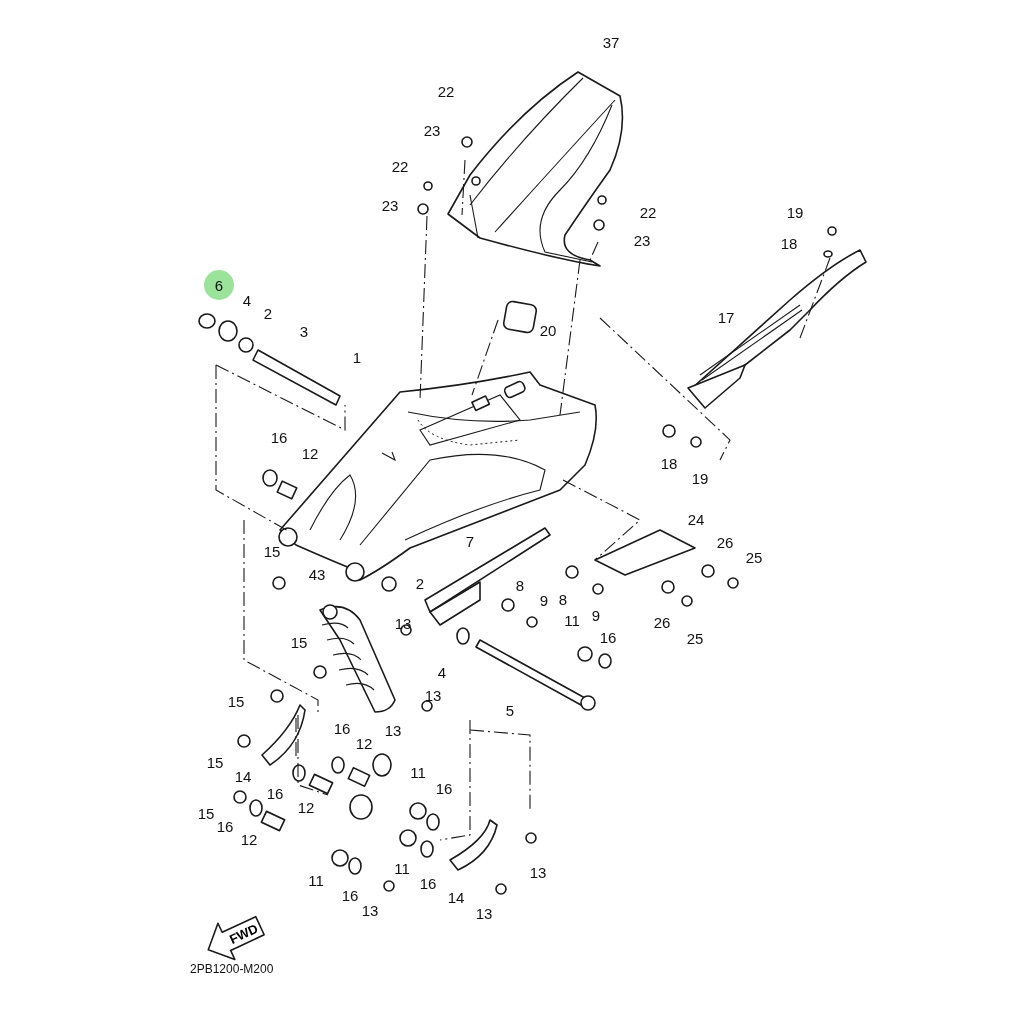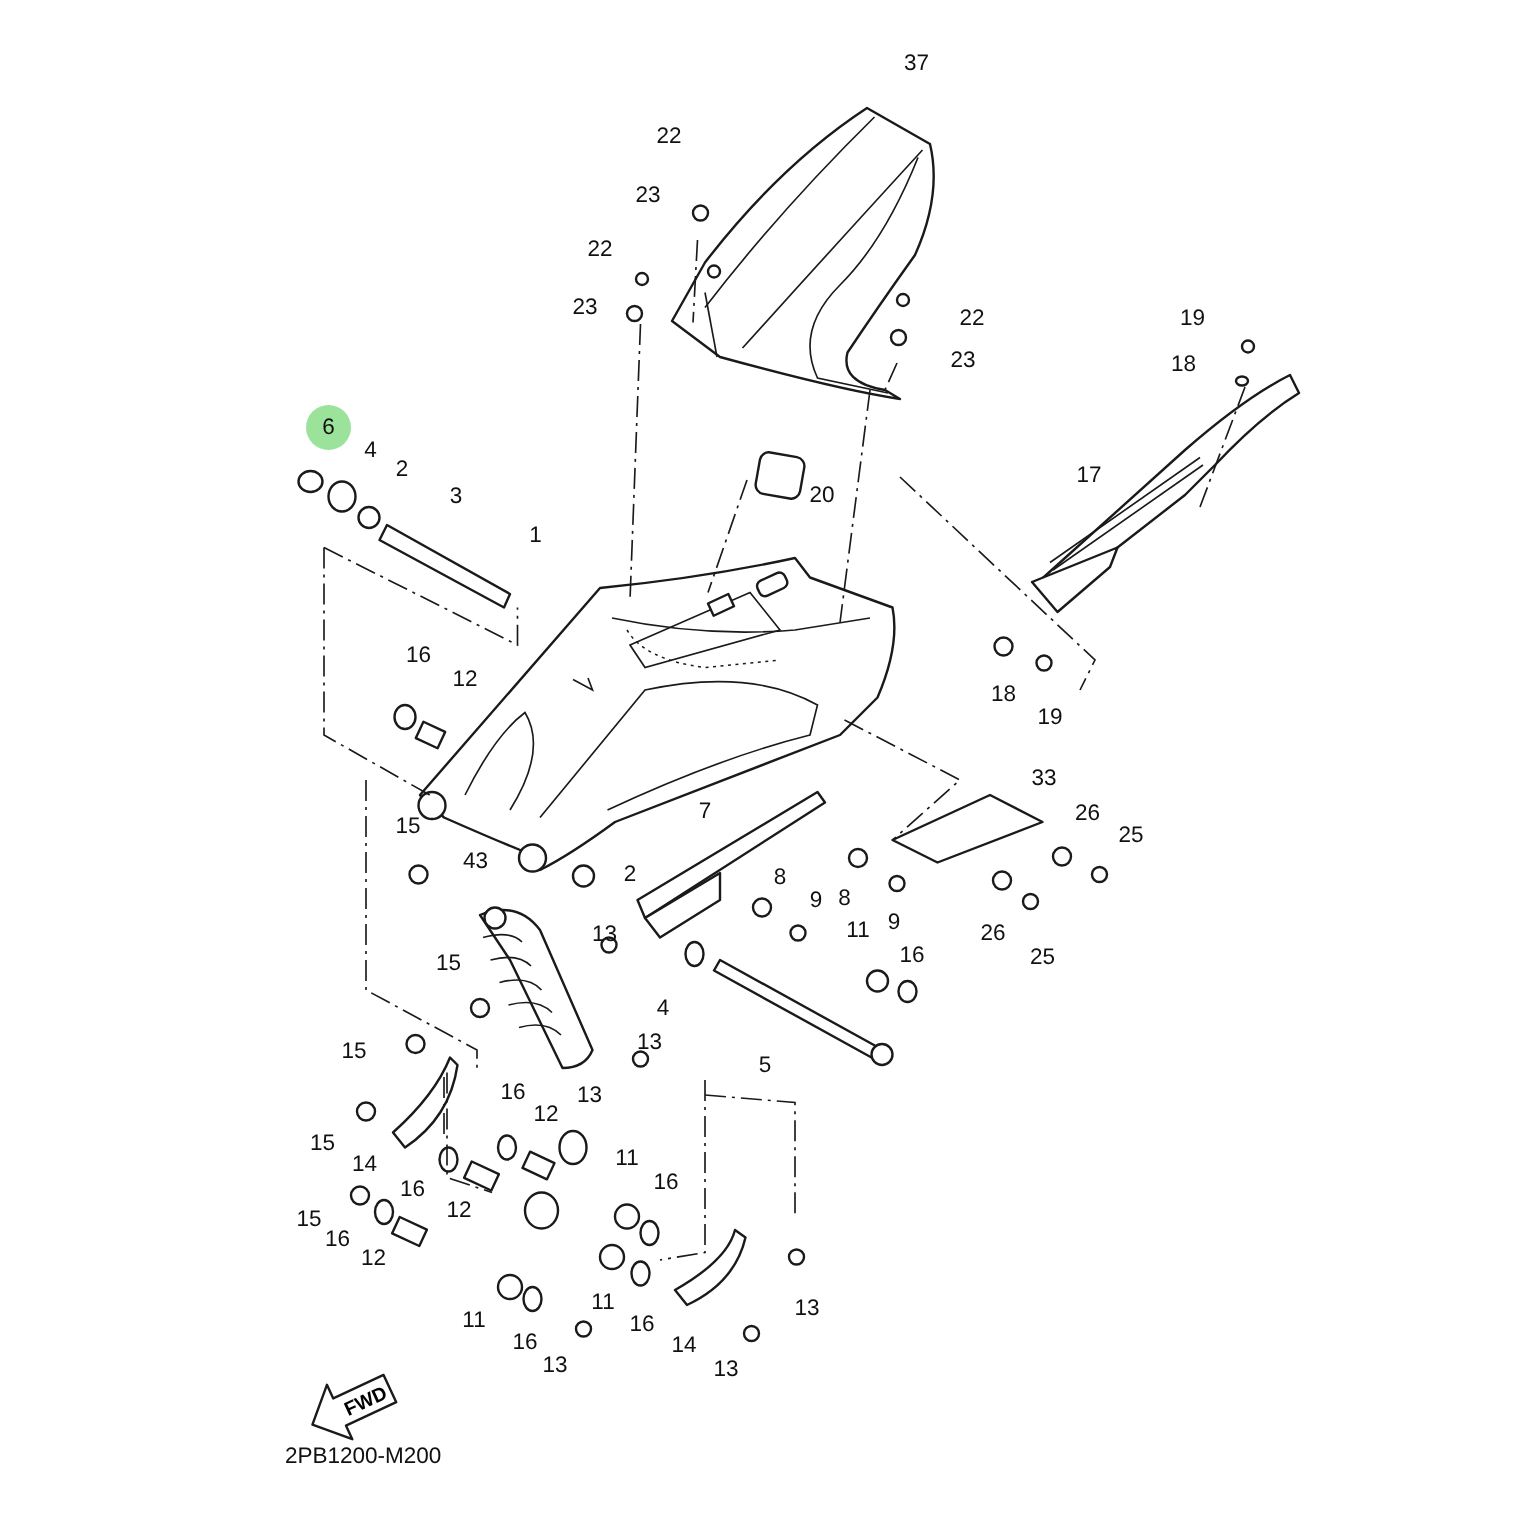--- a/index.html
+++ b/index.html
@@ -5,21 +5,21 @@
   html,body{margin:0;padding:0;background:#ffffff;}
   body{width:1024px;height:1024px;overflow:hidden;position:relative;font-family:"Liberation Sans",sans-serif;}
   #stage{position:absolute;left:0;top:0;width:1024px;height:1024px;}
   svg{position:absolute;left:0;top:0;}
   .part{fill:#fff;stroke:#1a1a1a;stroke-width:1.6;stroke-linejoin:round;}
   .thin{fill:none;stroke:#1a1a1a;stroke-width:1.1;}
   .dash{fill:none;stroke:#1a1a1a;stroke-width:1.1;stroke-dasharray:14 4 2 4;}
   .dot{fill:none;stroke:#1a1a1a;stroke-width:1;stroke-dasharray:2 3;}
   .lbl{position:absolute;font-size:15px;color:#111;line-height:1;transform:translate(-50%,-50%);white-space:nowrap;}
   .hl{position:absolute;width:30px;height:30px;border-radius:50%;background:#9be39b;transform:translate(-50%,-50%);}
-  #code{position:absolute;left:190px;top:962px;font-size:15px;color:#111;text-align:right;}
+  #code{position:absolute;left:190px;top:962px;font-size:12px;color:#111;text-align:right;}
   #fwd-text{font-family:"Liberation Sans",sans-serif;font-weight:bold;font-size:13px;}
 </style>
 </head>
 <body>
 
 <div id="stage">
 <svg width="1024" height="1024" viewBox="0 0 1024 1024">
 
   <g>
     <path class="part" d="M578,72 L620,96 Q628,130 610,170 Q585,205 565,235 Q560,255 590,260 L600,266 Q560,260 480,238 L448,214 L470,175 Q520,110 578,72 Z"></path>
@@ -171,21 +171,21 @@
       <div class="lbl" style="left: 247px; top: 300px;">4</div>
       <div class="lbl" style="left: 268px; top: 313px;">2</div>
       <div class="lbl" style="left: 304px; top: 331px;">3</div>
       <div class="lbl" style="left: 548px; top: 285px; margin-top: 45px;">20</div>
       <div class="lbl" style="left: 726px; top: 317px;">17</div>
       <div class="lbl" style="left: 357px; top: 357px;">1</div>
       <div class="lbl" style="left: 279px; top: 437px;">16</div>
       <div class="lbl" style="left: 310px; top: 453px;">12</div>
       <div class="lbl" style="left: 669px; top: 463px;">18</div>
       <div class="lbl" style="left: 700px; top: 478px;">19</div>
-      <div class="lbl" style="left: 696px; top: 519px;">33</div>
+      <div class="lbl" style="left: 696px; top: 519px;">24</div>
       <div class="lbl" style="left: 725px; top: 542px;">26</div>
       <div class="lbl" style="left: 754px; top: 557px;">25</div>
       <div class="lbl" style="left: 470px; top: 541px;">7</div>
       <div class="lbl" style="left: 272px; top: 551px;">15</div>
       <div class="lbl" style="left: 317px; top: 574px;">43</div>
       <div class="lbl" style="left: 420px; top: 583px;">2</div>
       <div class="lbl" style="left: 520px; top: 585px;">8</div>
       <div class="lbl" style="left: 544px; top: 600px;">9</div>
       <div class="lbl" style="left: 563px; top: 599px;">8</div>
       <div class="lbl" style="left: 596px; top: 615px;">9</div>

